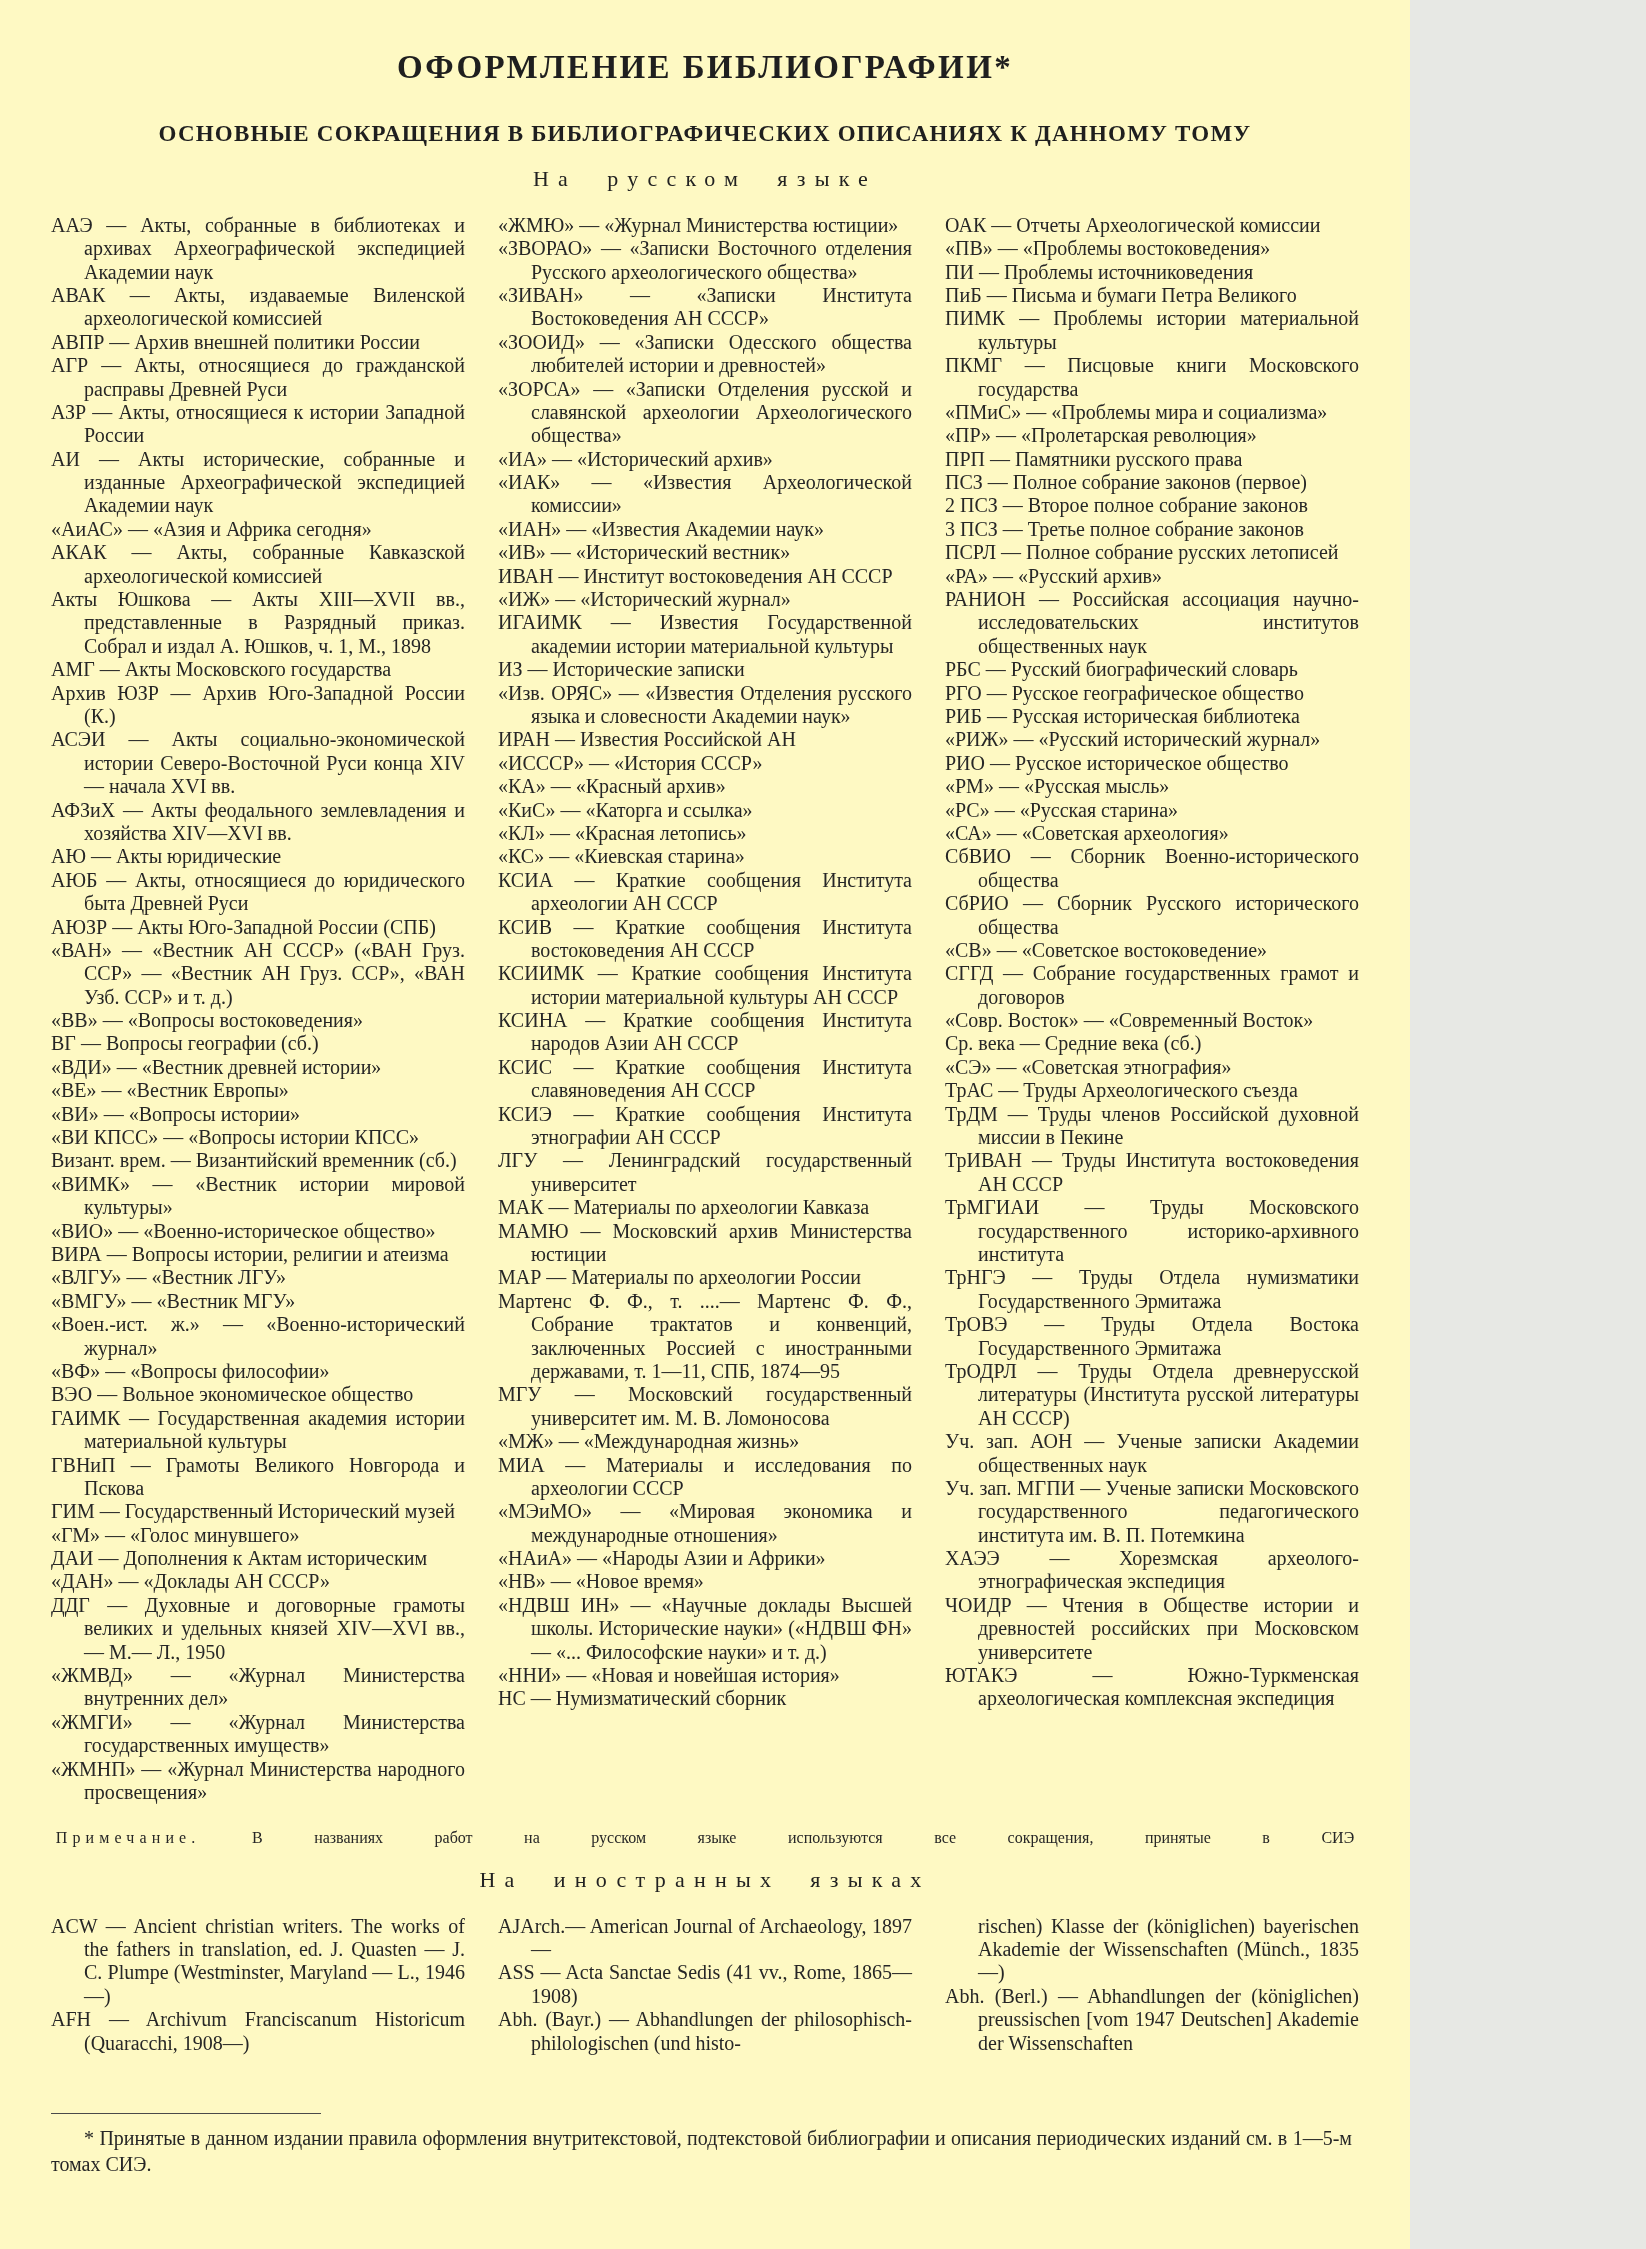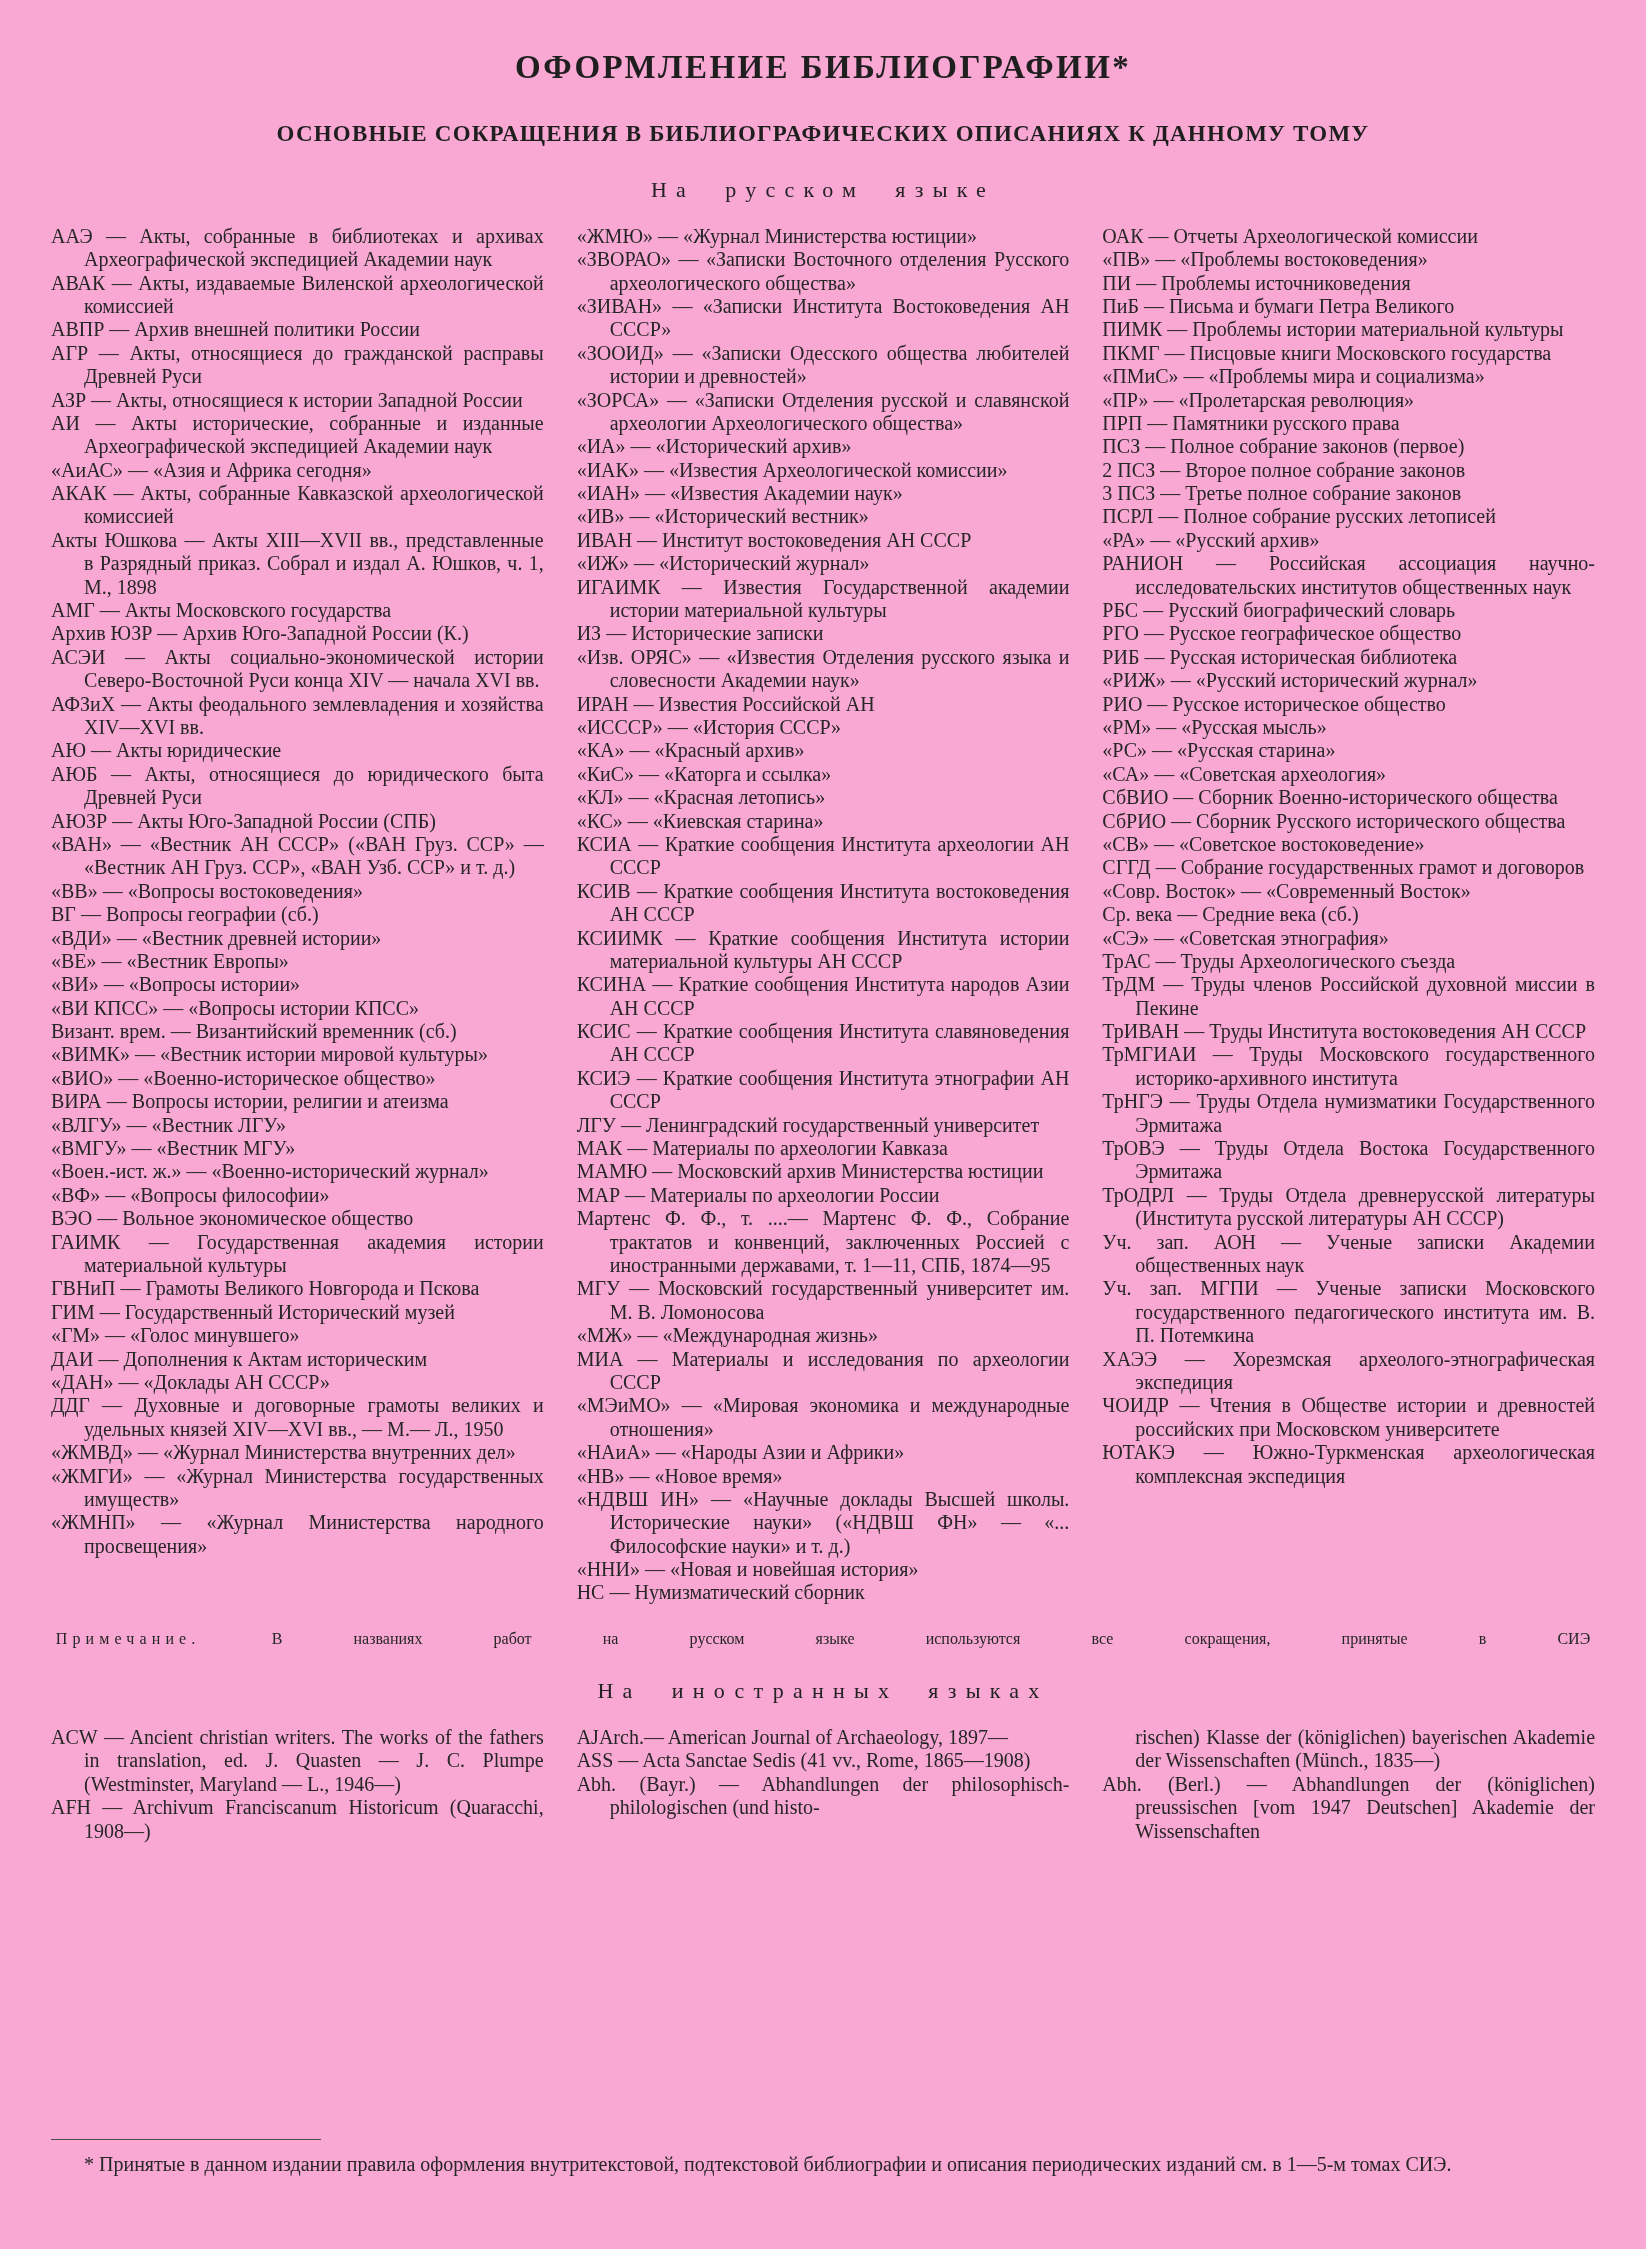--- a/index.html
+++ b/index.html
@@ -4,23 +4,23 @@
 <style>
   * { margin: 0; padding: 0; box-sizing: border-box; }
   html, body { width: 1646px; height: 2250px; }
   body {
     background: #e7e8e4;
     font-family: "Liberation Serif", "DejaVu Serif", serif;
     color: #262626;
   }
   .page {
     position: relative;
-    width: 1646px;
+    width: 1410px;
     height: 2250px;
-    background: #f9a8d4;
+    background: #fef9c3;
     padding: 44px 51px 32px 51px;
     overflow: hidden;
   }
   .title {
     text-align: center;
     font-size: 33px;
     font-weight: bold;
     letter-spacing: 2.4px;
     color: #1f1f1f;
     margin-top: 4.8px;
@@ -33,21 +33,21 @@
     color: #1f1f1f;
     margin-top: 35px;
   }
   .section-heading {
     text-align: center;
     font-size: 22px;
     font-weight: normal;
     letter-spacing: 0.42em;
     word-spacing: 0.7em;
     color: #222;
-    margin-top: 30px;
+    margin-top: 19px;
     margin-bottom: 22px;
   }
   .columns {
     display: flex;
     gap: 33px;
     align-items: flex-start;
   }
   .column { flex: 1 1 0; min-width: 0; }
   .entry {
     font-size: 20px;

